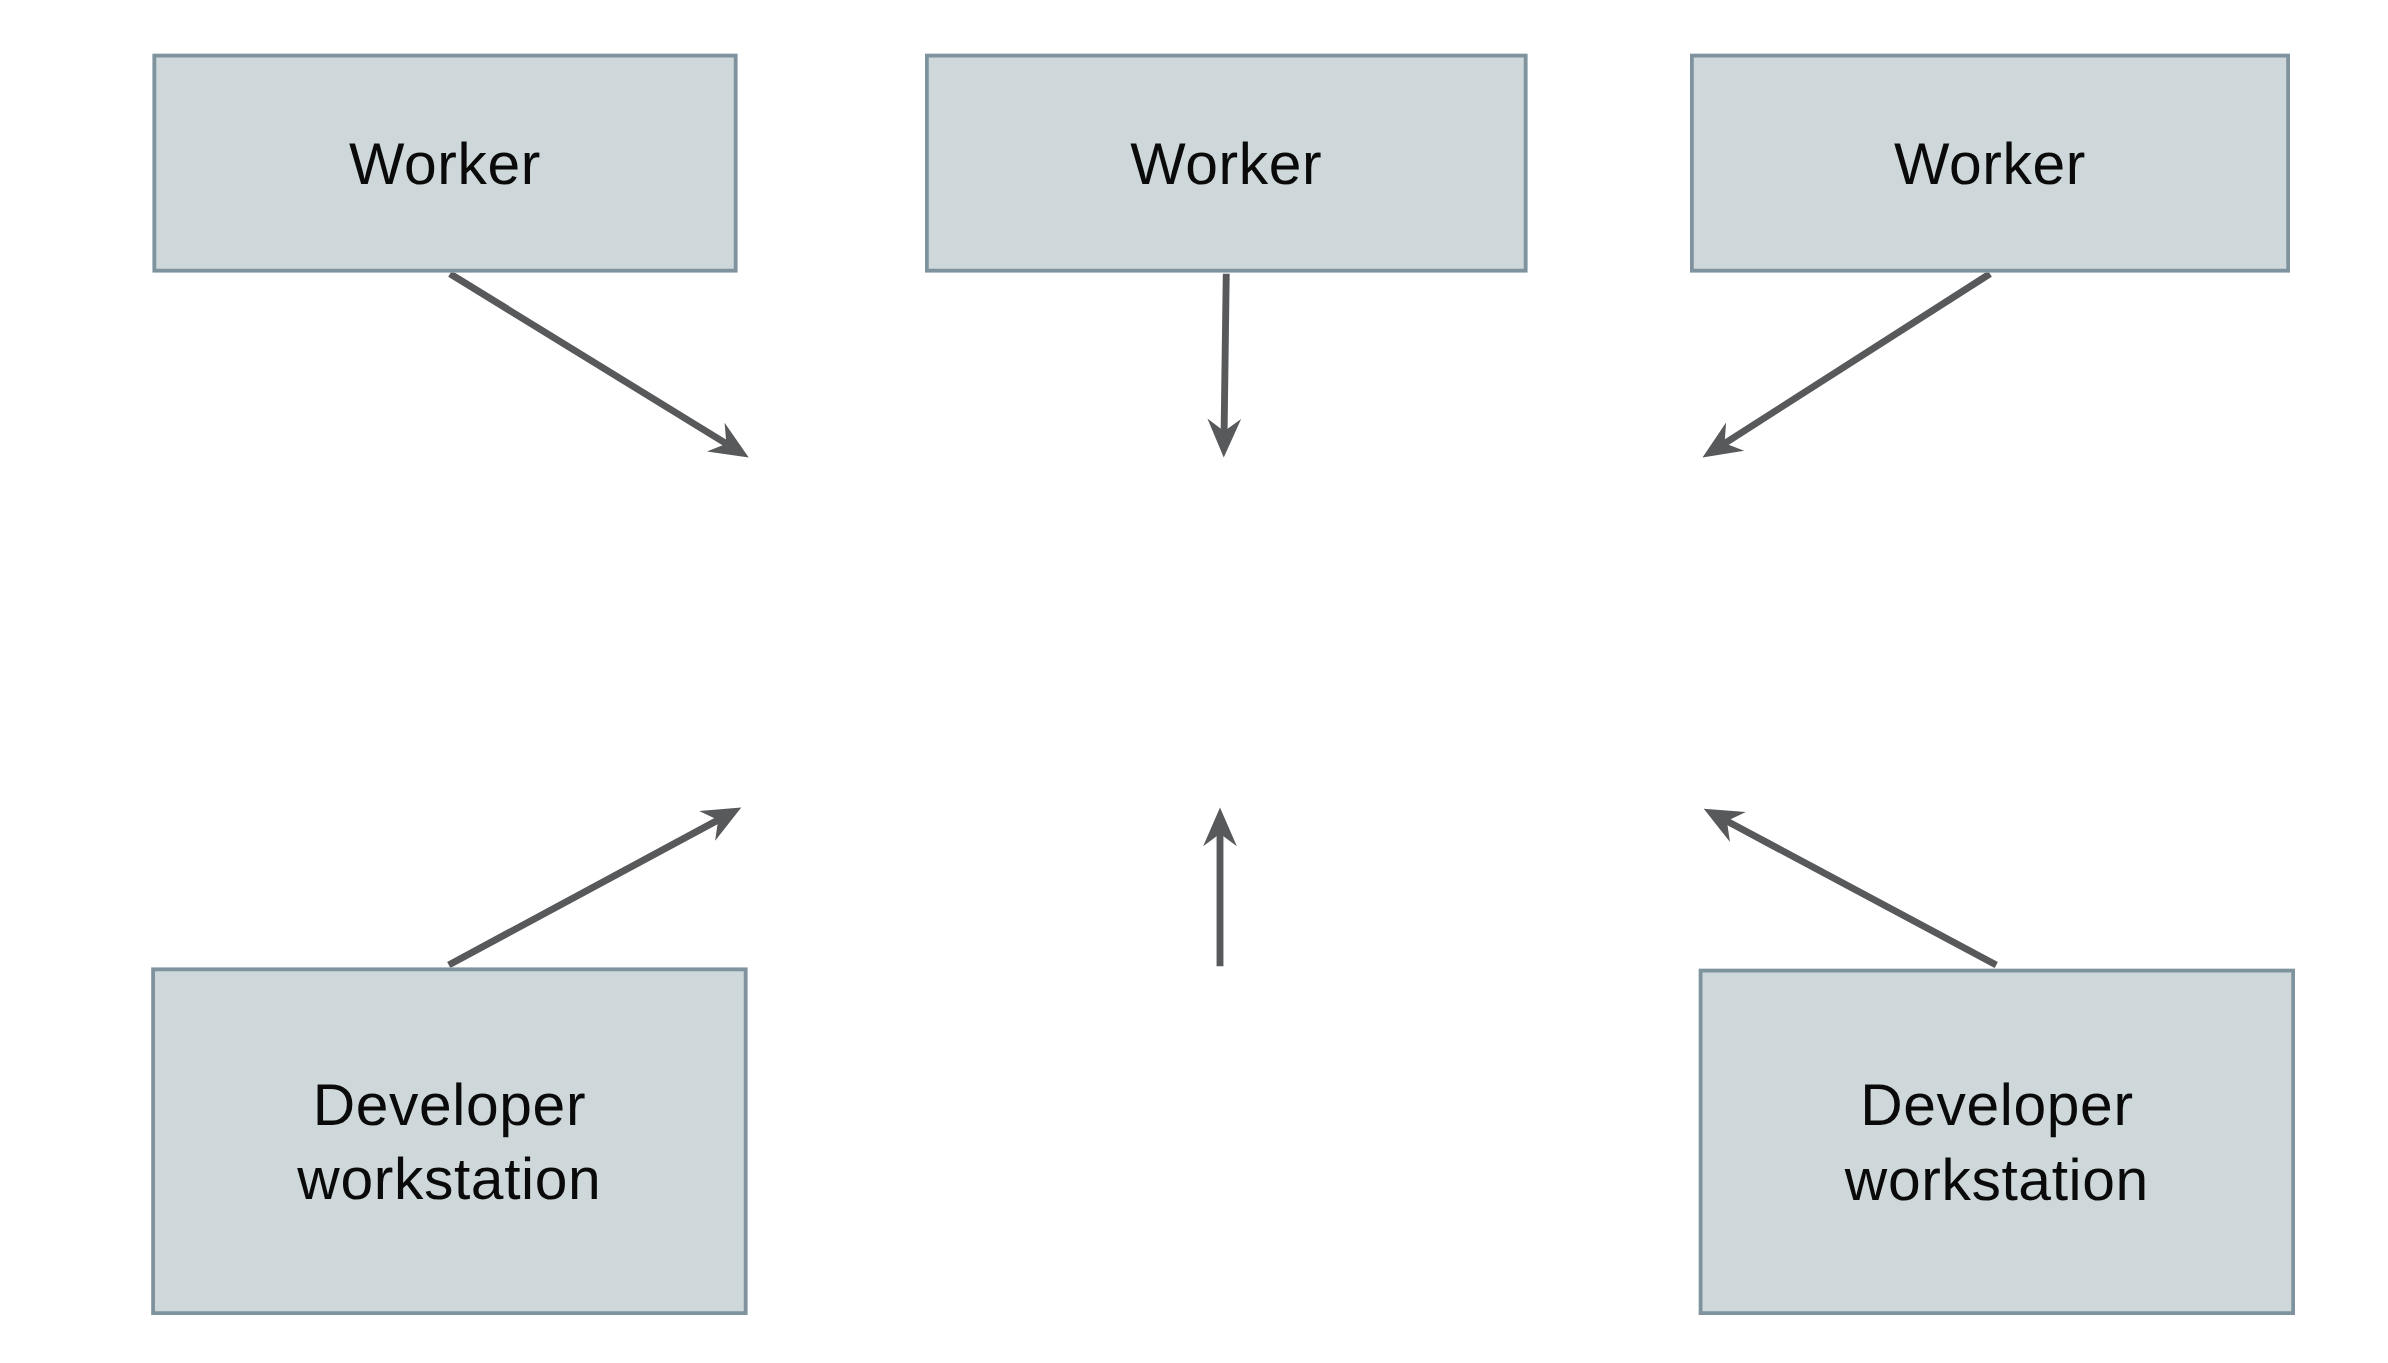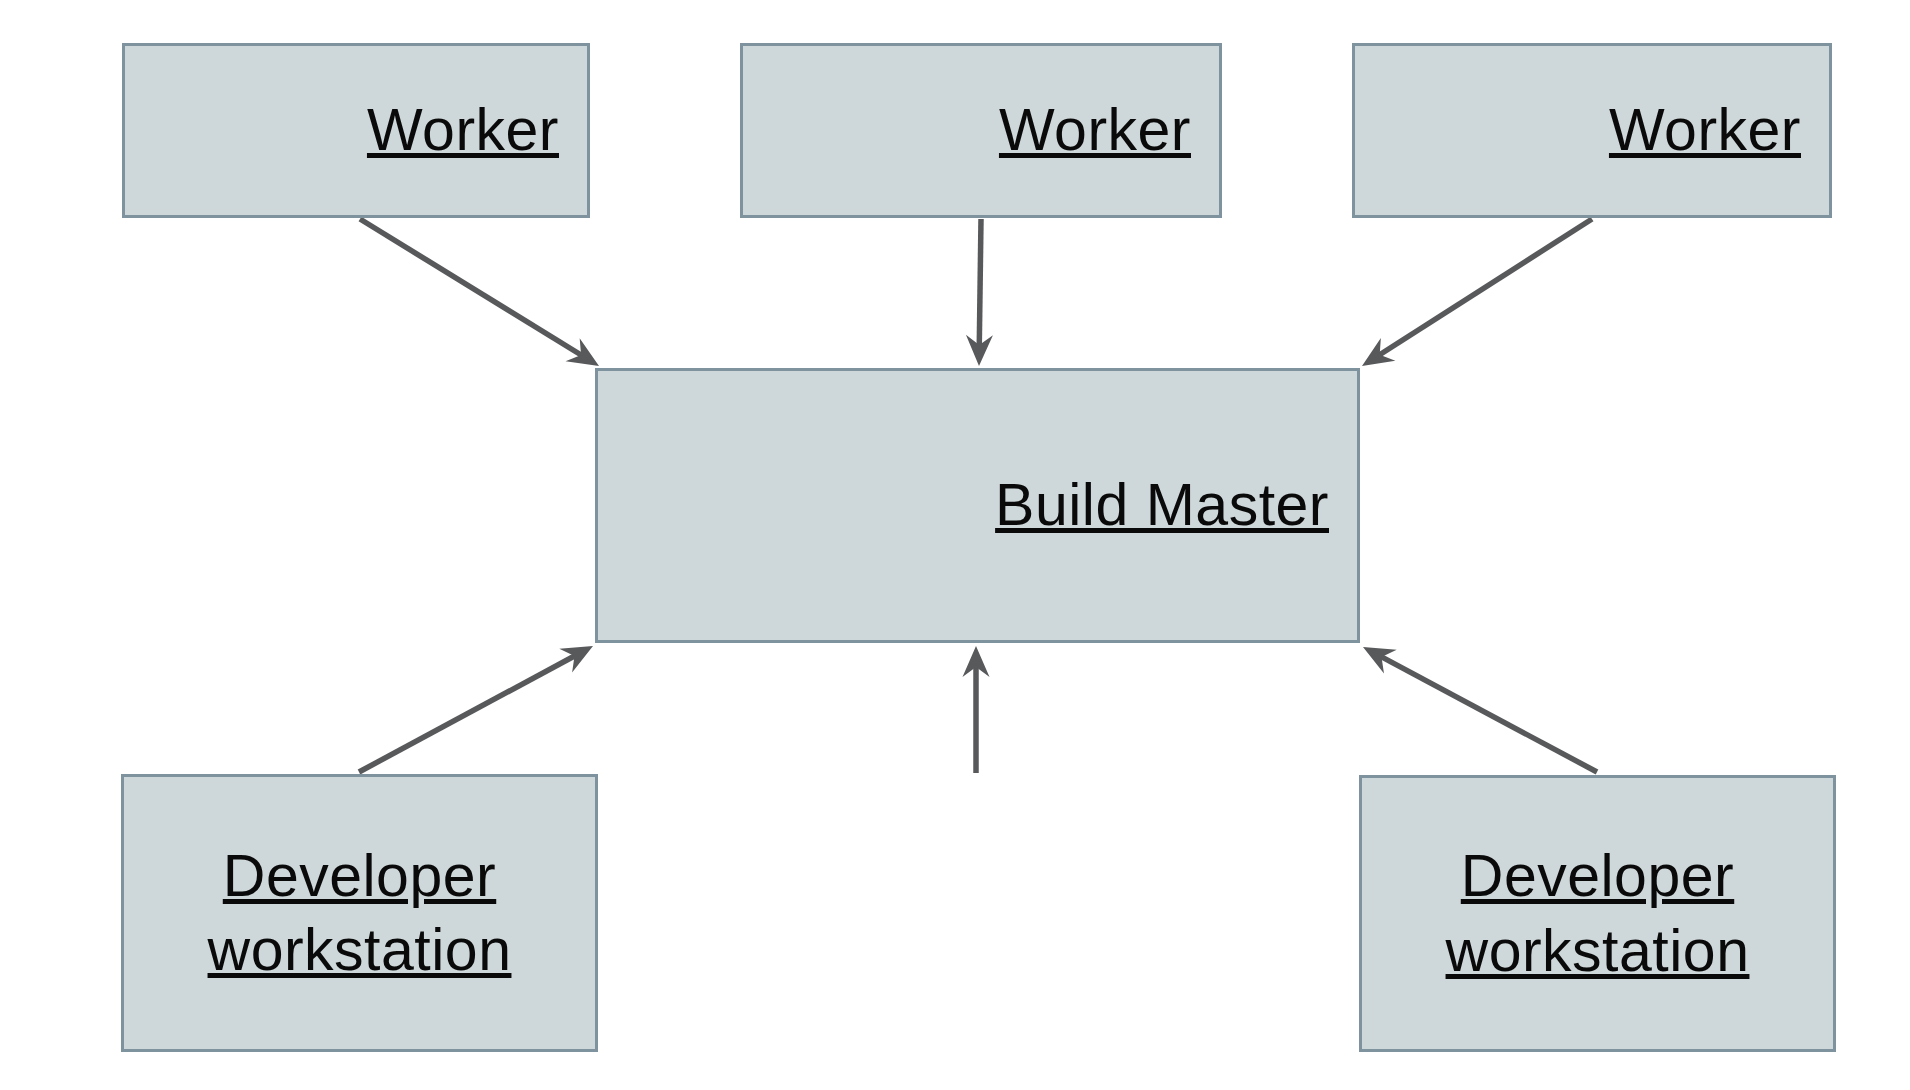--- a/index.html
+++ b/index.html
@@ -20,30 +20,29 @@
     left: 0;
     top: 0;
     width: 1910px;
     height: 1090px;
     pointer-events: none;
   }
   .node {
     position: absolute;
     display: flex;
     align-items: center;
-    justify-content: flex-end;
+    justify-content: center;
     text-align: center;
     background: var(--node-fill, #ced7d9);
     border: 3px solid var(--node-border, #7e939e);
     box-sizing: border-box;
     color: var(--text, #0a0a0a);
-    font-size: 59px;
+    font-size: 47px;
     line-height: 1.26;
     letter-spacing: 0.5px;
-    text-decoration: underline;
   }
   .node .lbl {
     padding: 0 28px;
   }
   
   #n-worker-1        { left: 122px;  top: 43px;  width: 468px; height: 175px; }
   #n-worker-2        { left: 740px;  top: 43px;  width: 482px; height: 175px; }
   #n-worker-3        { left: 1352px; top: 43px;  width: 480px; height: 175px; }
   #n-build-master    { left: 595px;  top: 368px; width: 765px; height: 275px; }
   #n-dev-left        { left: 121px;  top: 774px; width: 477px; height: 278px; }
@@ -75,23 +74,20 @@
   </div>
 
   <div class="node" id="n-worker-2">
     <span class="lbl">Worker</span>
   </div>
 
   <div class="node" id="n-worker-3">
     <span class="lbl">Worker</span>
   </div>
 
-  <div class="node" id="n-build-master">
-    <span class="lbl">Build Master</span>
-  </div>
 
   <div class="node" id="n-dev-left">
     <span class="lbl">Developer workstation</span>
   </div>
 
 
   <div class="node" id="n-dev-right">
     <span class="lbl">Developer workstation</span>
   </div>
 

